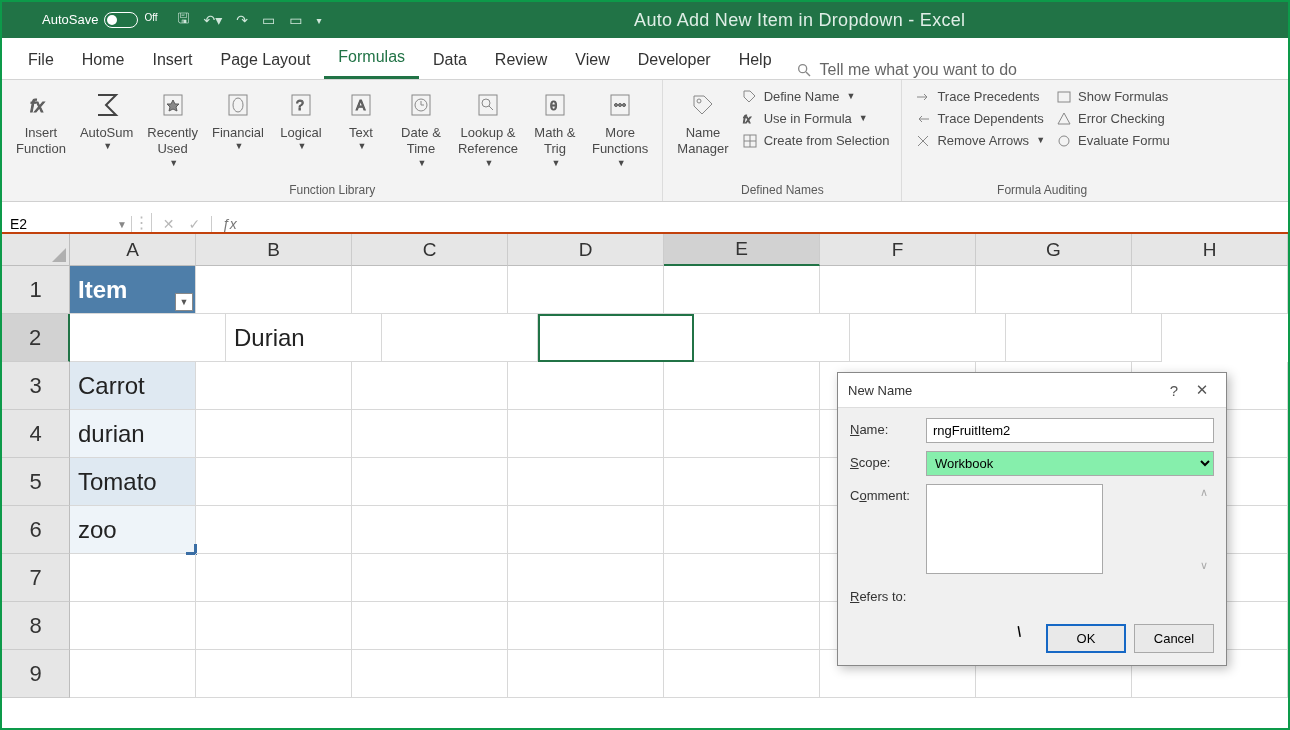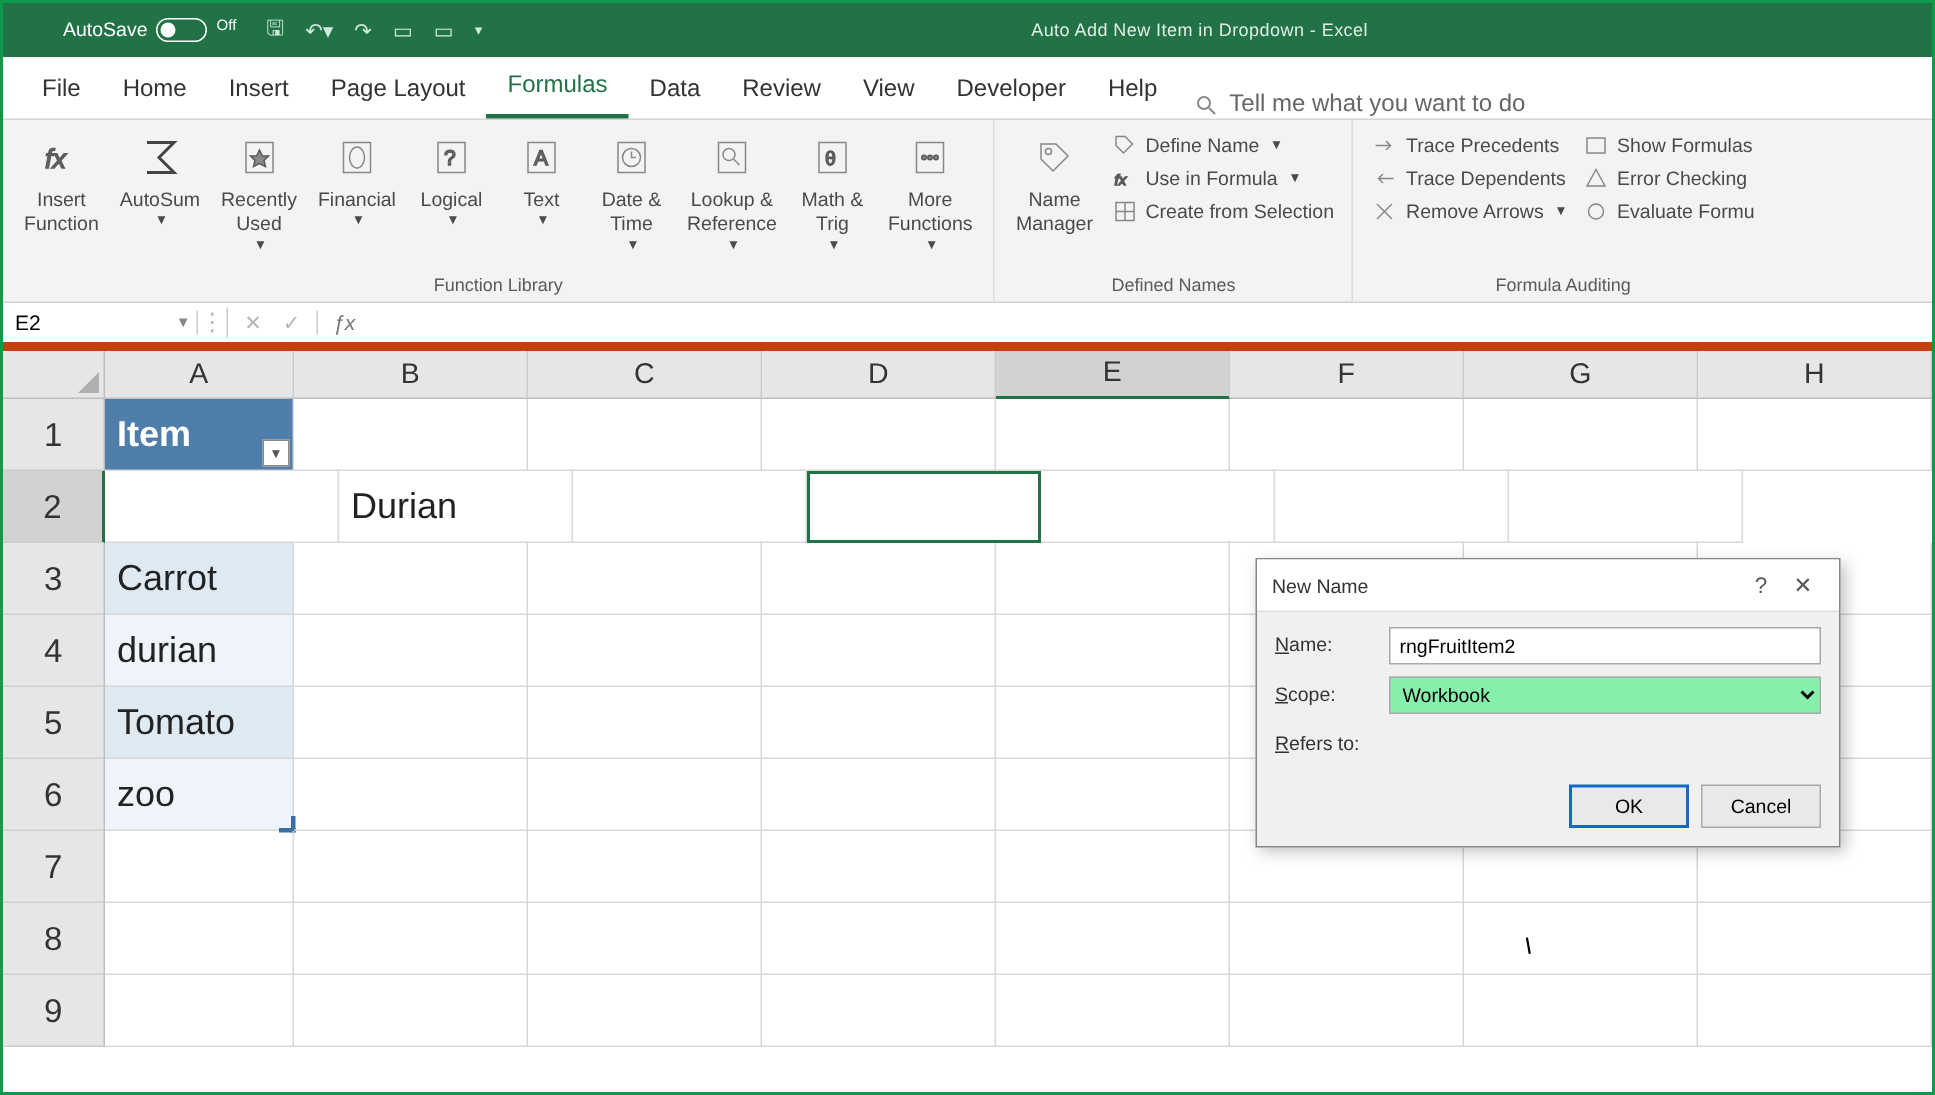--- a/index.html
+++ b/index.html
@@ -5,21 +5,21 @@
 * { margin: 0; padding: 0; box-sizing: border-box; font-family: "Segoe UI", Arial, sans-serif; }
 body { background: #fff; width: 1290px; height: 730px; overflow: hidden; position: relative; border: 2px solid #0d9a4a; }
 
 
 .titlebar { background: #217346; height: 36px; display: flex; align-items: center; color: #fff; font-size: 13px; padding: 0 10px; }
 .titlebar .autosave { display:flex; align-items:flex-start; gap:6px; margin-left:30px;}
 .toggle { display:inline-block; width:34px; height:16px; border:1px solid #fff; border-radius:10px; position:relative;}
 .toggle::after{ content:""; position:absolute; width:10px; height:10px; background:#fff; border-radius:50%; top:2px; left:2px;}
 .title-icons { display:flex; gap:14px; margin-left:20px; align-items:center;}
 .title-icons span{ color:#d0e7db; font-size:14px;}
-.titlebar .title { flex:1; text-align:center; color:#dfeee6; font-size:12px; letter-spacing:.3px; }
+.titlebar .title { flex:1; text-align:center; color:#dfeee6; font-size:18px; letter-spacing:.3px; }
 
 
 .menutabs { height: 42px; background:#fff; border-bottom:1px solid #d4d4d4; display:flex; align-items:flex-end; padding:0 12px; gap:0;}
 .menutabs .tab { padding:8px 14px 10px; font-size:16px; color:#333; cursor:pointer; }
 .menutabs .tab.active { color:#217346; border-bottom:3px solid #217346; font-weight:500;}
 .tell { display:flex; align-items:center; gap:8px; color:#666; margin-left:10px;}
 .tell svg{width:16px;height:16px;}
 
 
 .ribbon { background:#f3f3f3; border-bottom:1px solid #d0d0d0; height:122px; display:flex; }
@@ -29,21 +29,21 @@
 .rbtn { display:flex; flex-direction:column; align-items:center; justify-content:flex-start; padding:4px 6px; min-width:58px; color:#4a4a4a; font-size:13px; line-height:1.25; text-align:center; cursor:pointer; }
 .rbtn .ic { width:34px; height:34px; display:flex; align-items:center; justify-content:center; margin-bottom:3px;}
 .rbtn .ic svg { width:30px; height:30px; stroke:#5a5a5a; fill:none; stroke-width:1;}
 .rbtn.small { flex-direction:row; min-width:auto; gap:5px; padding:2px 4px; width:100%; justify-content:flex-start;}
 .rbtn.small .ic{width:18px;height:18px;margin:0;}
 .rbtn.small .ic svg{width:16px;height:16px;}
 .vlist{ display:flex; flex-direction:column; gap:0px; padding-top:2px;}
 .car{ font-size:9px; margin-left:2px;}
 
 
-.fbar { height:32px; border-bottom:6px solid #c2410c; display:flex; align-items:center; background:#fff;}
+.fbar { height:32px; border-bottom:2px solid #c2410c; display:flex; align-items:flex-end; background:#fff;}
 .namebox { width:130px; border-right:1px solid #ccc; display:flex; align-items:center; padding:0 8px; font-size:14px; position:relative;}
 .namebox .dd{position:absolute; right:4px; color:#888; font-size:10px;}
 .fx-controls{ display:flex; align-items:center; padding:0 10px; gap:14px; color:#b8b8b8; border-right:1px solid #ccc; width:60px; justify-content:center;}
 .fx-controls span{font-size:14px;}
 .fxlabel{ display:flex; align-items:center; padding:0 10px; font-style:italic; color:#777; font-size:14px;}
 .finput{ flex:1; border:none; outline:none; padding:0 6px; font-size:14px;}
 
 
 .grid { position:relative; }
 .corner { position:absolute; left:0; top:0; width:68px; height:32px; background:#e6e6e6; border-right:1px solid #bdbdbd; border-bottom:1px solid #bdbdbd; }
@@ -494,20 +494,30 @@
     <div class="drow">
       <label><u>N</u>ame:</label>
       <input type="text" value="rngFruitItem2" style="">
     </div>
     <div class="drow">
       <label><u>S</u>cope:</label>
       <div class="sel">
           <select><option>Workbook</option></select>
         </div>
     </div>
+    <div class="drow" style="position:relative;">
+      <label>C<u>o</u>mment:</label>
+      <div style="flex:1;position:relative;">
+        <textarea value="" style=""></textarea>
+        <div class="scrollhint">
+            <span>∧</span>
+            <span>∨</span>
+          </div>
+      </div>
+    </div>
     <div class="drow">
       <label><u>R</u>efers to:</label>
     </div>
   </div>
   <div class="dfooter">
     <button class="primary">OK</button>
     <button>Cancel</button>
   </div>
 </div>
 

